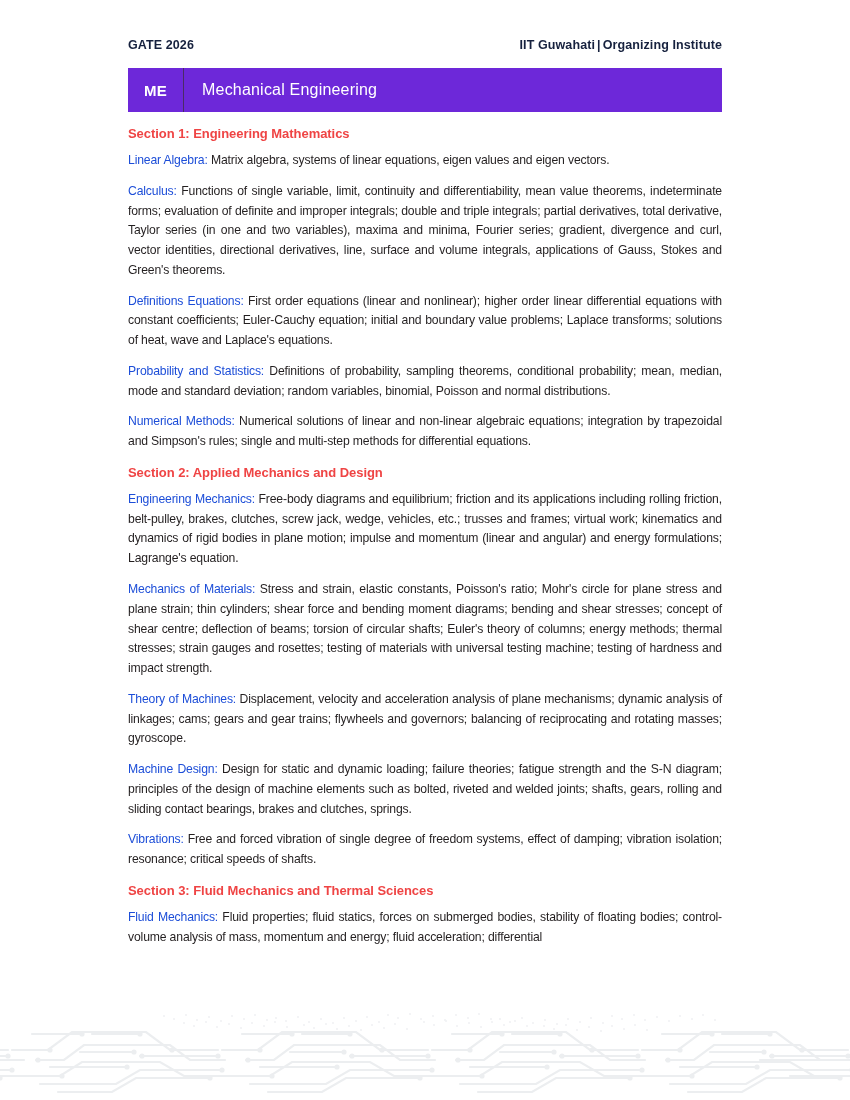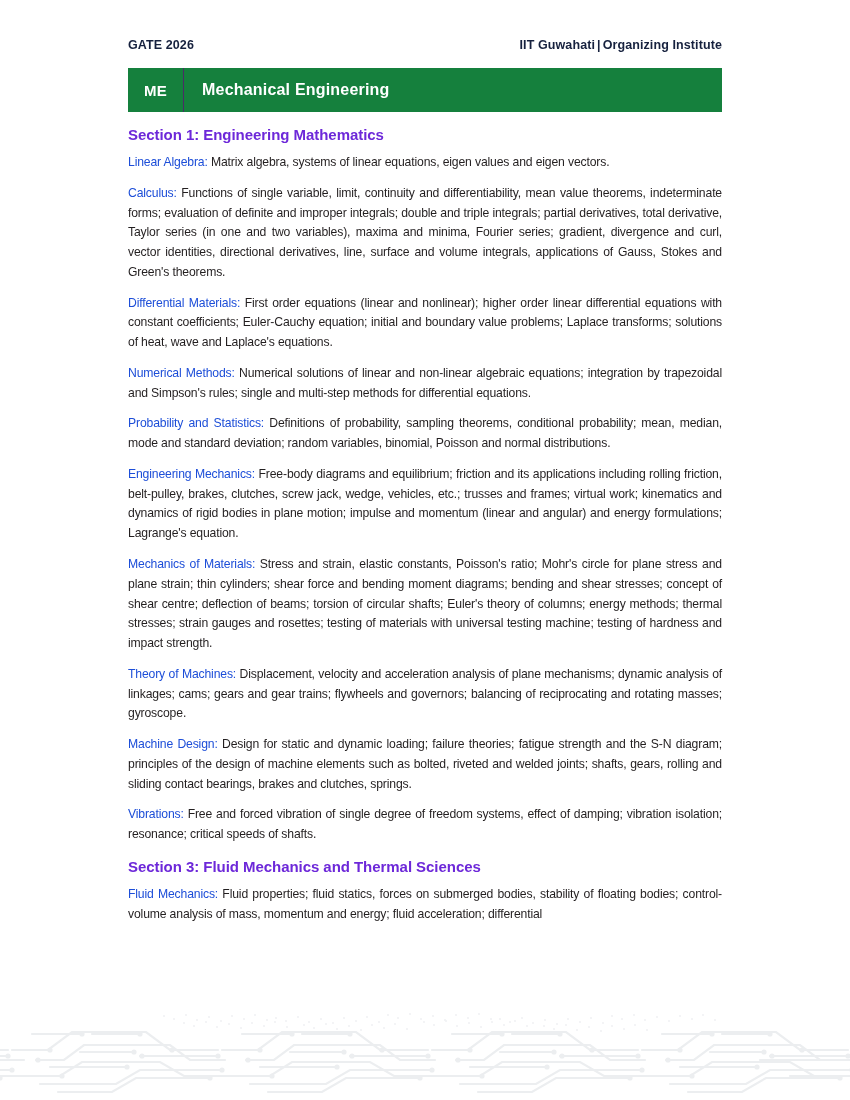--- a/index.html
+++ b/index.html
@@ -43,21 +43,21 @@
     padding: 0 2px;
   }
 
   
   .title-band {
     position: absolute;
     left: 128px;
     top: 68px;
     width: 594px;
     height: 44px;
-    background: #15803d;
+    background: #6d28d9;
     display: flex;
     align-items: center;
     box-sizing: border-box;
   }
   .title-band .code-cell {
     width: 56px;
     min-width: 56px;
     height: 100%;
     display: flex;
     align-items: center;
@@ -66,35 +66,35 @@
     font-size: 15px;
     font-weight: bold;
     letter-spacing: 0.3px;
     border-right: 1.5px solid #4a2c66;
     box-sizing: border-box;
   }
   .title-band .name-cell {
     padding-left: 18px;
     color: #ffffff;
     font-size: 16px;
-    font-weight: bold;
+    font-weight: normal;
     letter-spacing: 0.2px;
     text-align: right;
   }
 
   
   .content {
     position: absolute;
     left: 128px;
     top: 126px;
     width: 594px;
   }
   .section-head {
-    color: #6d28d9;
-    font-size: 15px;
+    color: #ef4444;
+    font-size: 13px;
     font-weight: bold;
     margin: 0 0 10px 0;
     letter-spacing: -0.05px;
   }
   .section-head.spaced {
     margin-top: 13px;
   }
   .topic {
     margin: 0 0 11px 0;
     font-size: 12.2px;
@@ -136,23 +136,24 @@
 
   <div class="title-band">
     <div class="code-cell">ME</div>
     <div class="name-cell">Mechanical Engineering</div>
   </div>
 
   <div class="content" id="syllabus-content">
       <div class="section-head">Section 1: Engineering Mathematics</div>
       <p class="topic"><span class="label">Linear Algebra:</span><span class="body"> Matrix algebra, systems of linear equations, eigen values and eigen vectors.</span></p>
       <p class="topic"><span class="label">Calculus:</span><span class="body"> Functions of single variable, limit, continuity and differentiability, mean value theorems, indeterminate forms; evaluation of definite and improper integrals; double and triple integrals; partial derivatives, total derivative, Taylor series (in one and two variables), maxima and minima, Fourier series; gradient, divergence and curl, vector identities, directional derivatives, line, surface and volume integrals, applications of Gauss, Stokes and Green's theorems.</span></p>
-      <p class="topic"><span class="label">Differential Materials:</span><span class="body"> First order equations (linear and nonlinear); higher order linear differential equations with constant coefficients; Euler-Cauchy equation; initial and boundary value problems; Laplace transforms; solutions of heat, wave and Laplace's equations.</span></p>
+      <p class="topic"><span class="label">Definitions Equations:</span><span class="body"> First order equations (linear and nonlinear); higher order linear differential equations with constant coefficients; Euler-Cauchy equation; initial and boundary value problems; Laplace transforms; solutions of heat, wave and Laplace's equations.</span></p>
+      <p class="topic"><span class="label">Probability and Statistics:</span><span class="body"> Definitions of probability, sampling theorems, conditional probability; mean, median, mode and standard deviation; random variables, binomial, Poisson and normal distributions.</span></p>
       <p class="topic"><span class="label">Numerical Methods:</span><span class="body"> Numerical solutions of linear and non-linear algebraic equations; integration by trapezoidal and Simpson's rules; single and multi-step methods for differential equations.</span></p>
-      <p class="topic"><span class="label">Probability and Statistics:</span><span class="body"> Definitions of probability, sampling theorems, conditional probability; mean, median, mode and standard deviation; random variables, binomial, Poisson and normal distributions.</span></p>
+      <div class="section-head spaced">Section 2: Applied Mechanics and Design</div>
       <p class="topic"><span class="label">Engineering Mechanics:</span><span class="body"> Free-body diagrams and equilibrium; friction and its applications including rolling friction, belt-pulley, brakes, clutches, screw jack, wedge, vehicles, etc.; trusses and frames; virtual work; kinematics and dynamics of rigid bodies in plane motion; impulse and momentum (linear and angular) and energy formulations; Lagrange's equation.</span></p>
       <p class="topic"><span class="label">Mechanics of Materials:</span><span class="body"> Stress and strain, elastic constants, Poisson's ratio; Mohr's circle for plane stress and plane strain; thin cylinders; shear force and bending moment diagrams; bending and shear stresses; concept of shear centre; deflection of beams; torsion of circular shafts; Euler's theory of columns; energy methods; thermal stresses; strain gauges and rosettes; testing of materials with universal testing machine; testing of hardness and impact strength.</span></p>
       <p class="topic"><span class="label">Theory of Machines:</span><span class="body"> Displacement, velocity and acceleration analysis of plane mechanisms; dynamic analysis of linkages; cams; gears and gear trains; flywheels and governors; balancing of reciprocating and rotating masses; gyroscope.</span></p>
       <p class="topic"><span class="label">Machine Design:</span><span class="body"> Design for static and dynamic loading; failure theories; fatigue strength and the S-N diagram; principles of the design of machine elements such as bolted, riveted and welded joints; shafts, gears, rolling and sliding contact bearings, brakes and clutches, springs.</span></p>
       <p class="topic"><span class="label">Vibrations:</span><span class="body"> Free and forced vibration of single degree of freedom systems, effect of damping; vibration isolation; resonance; critical speeds of shafts.</span></p>
       <div class="section-head spaced">Section 3: Fluid Mechanics and Thermal Sciences</div>
       <p class="topic"><span class="label">Fluid Mechanics:</span><span class="body"> Fluid properties; fluid statics, forces on submerged bodies, stability of floating bodies; control-volume analysis of mass, momentum and energy; fluid acceleration; differential</span></p>
     </div>
 
   <div class="footer-art">

